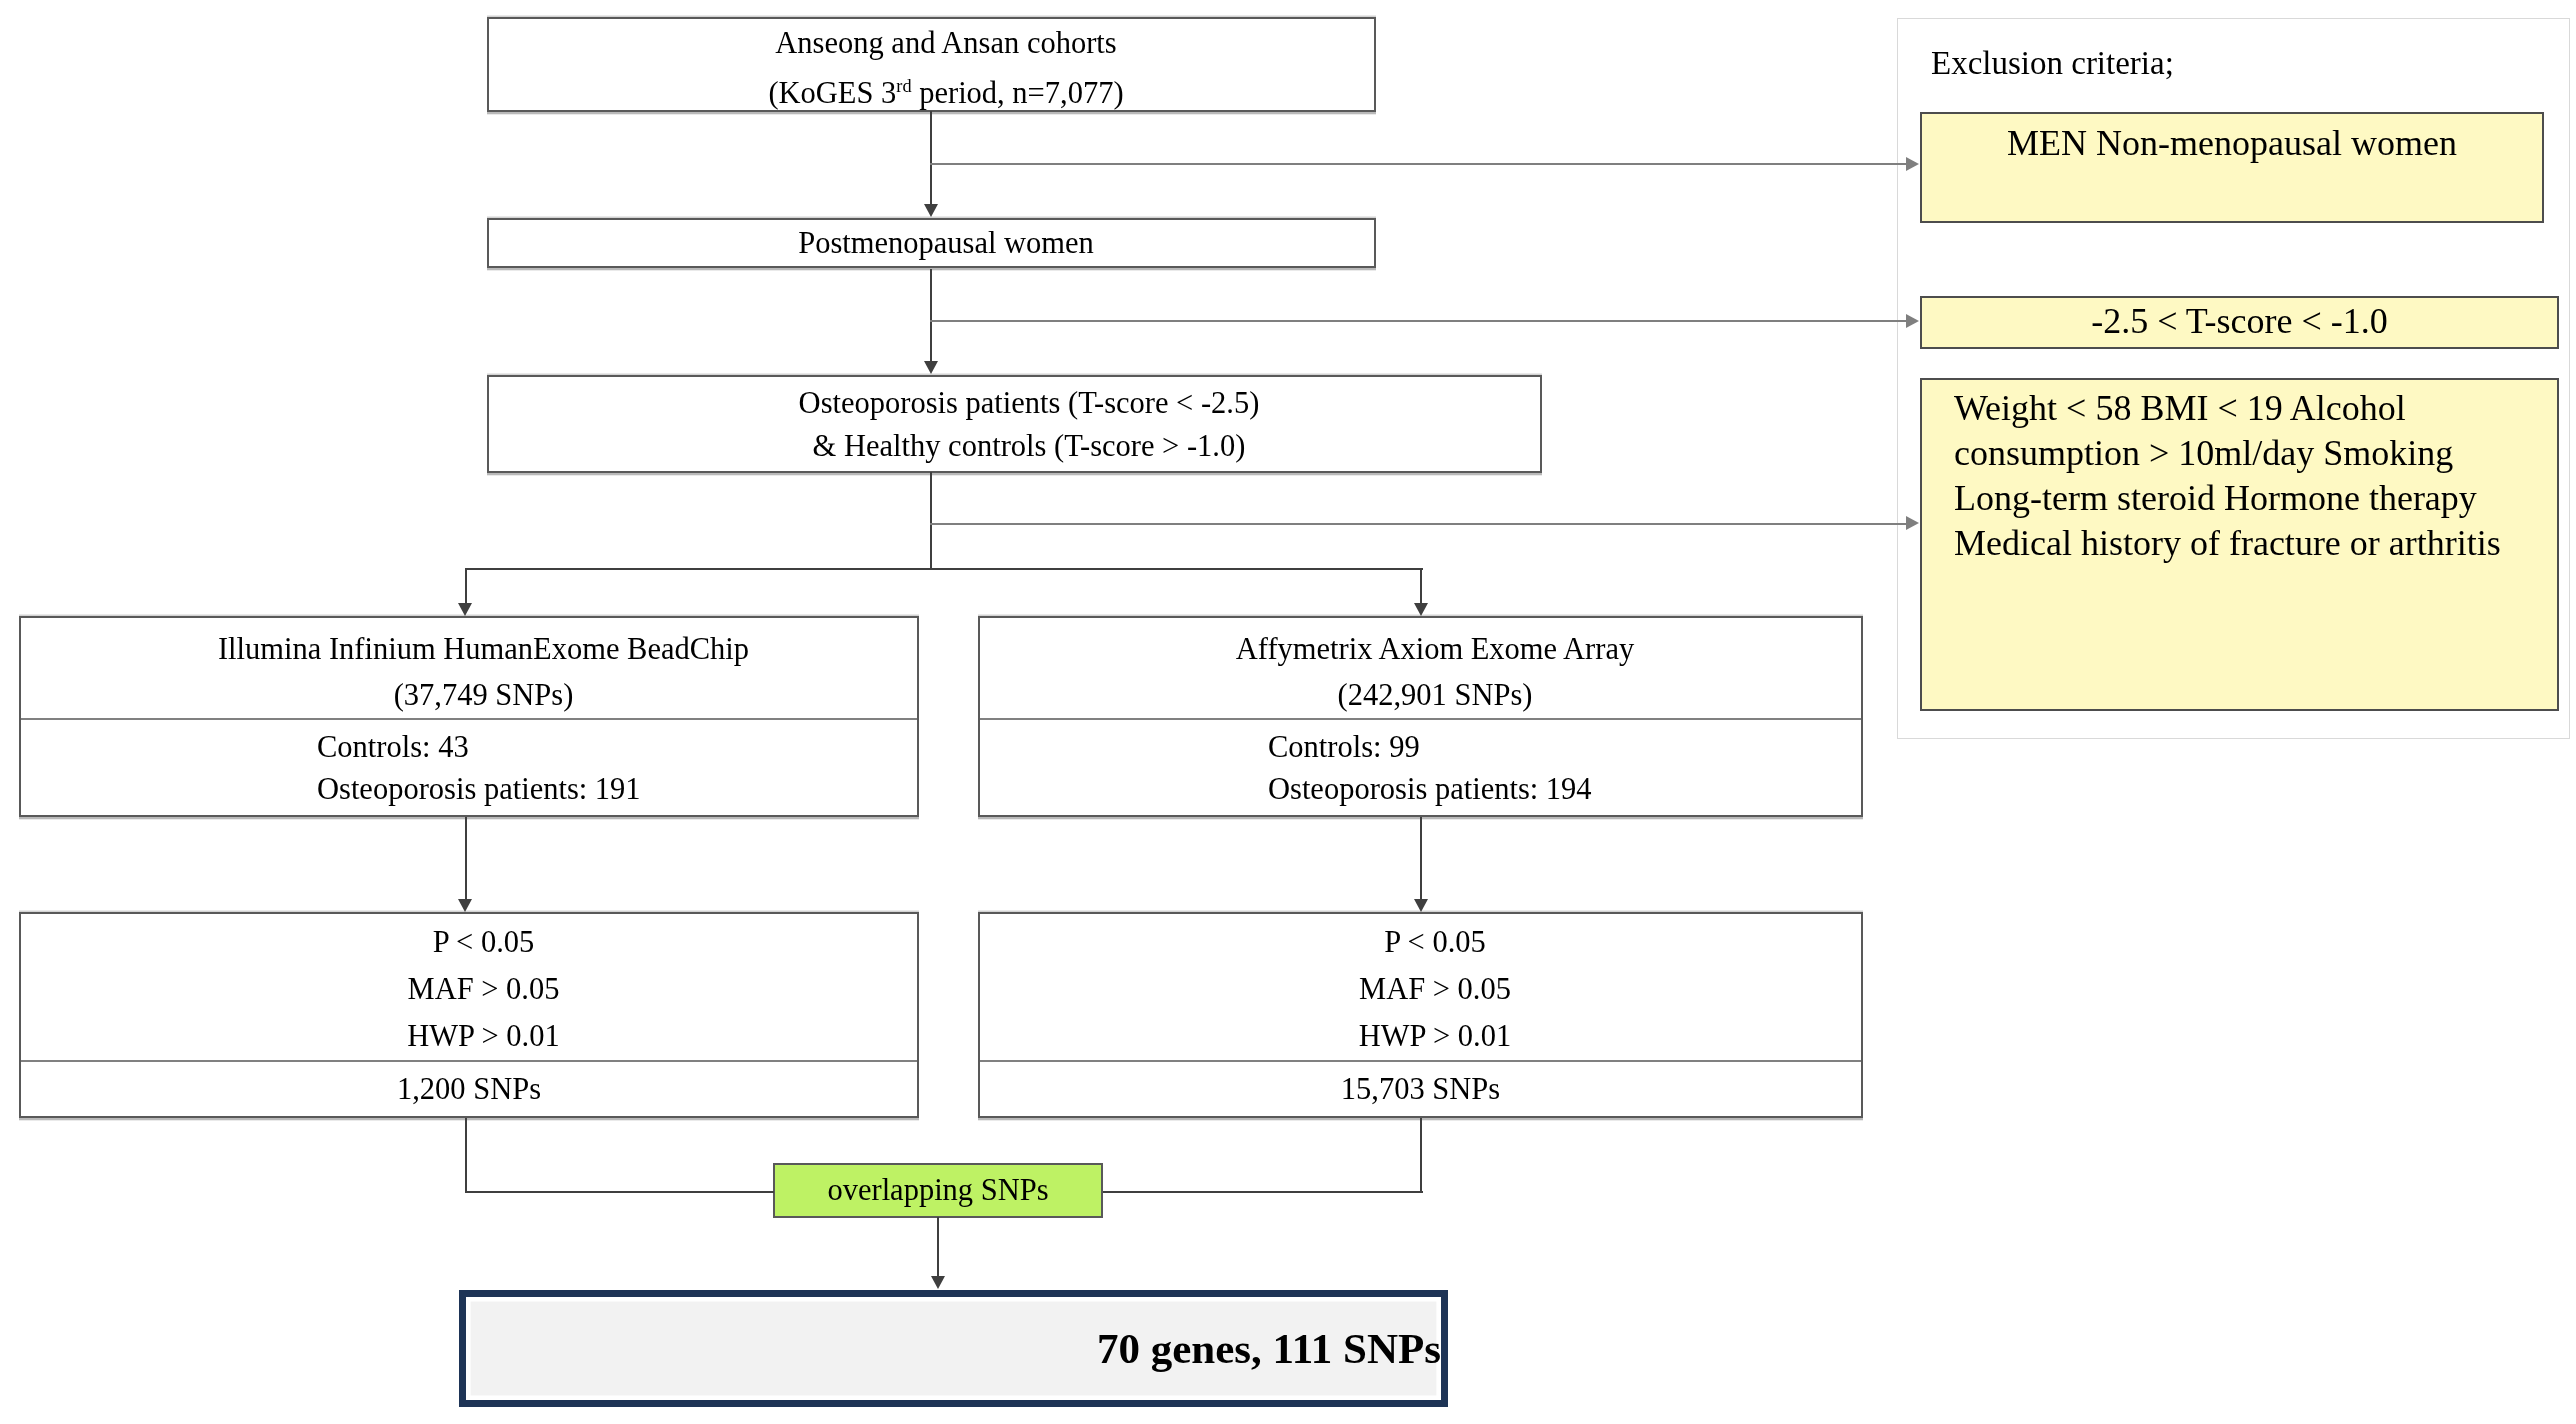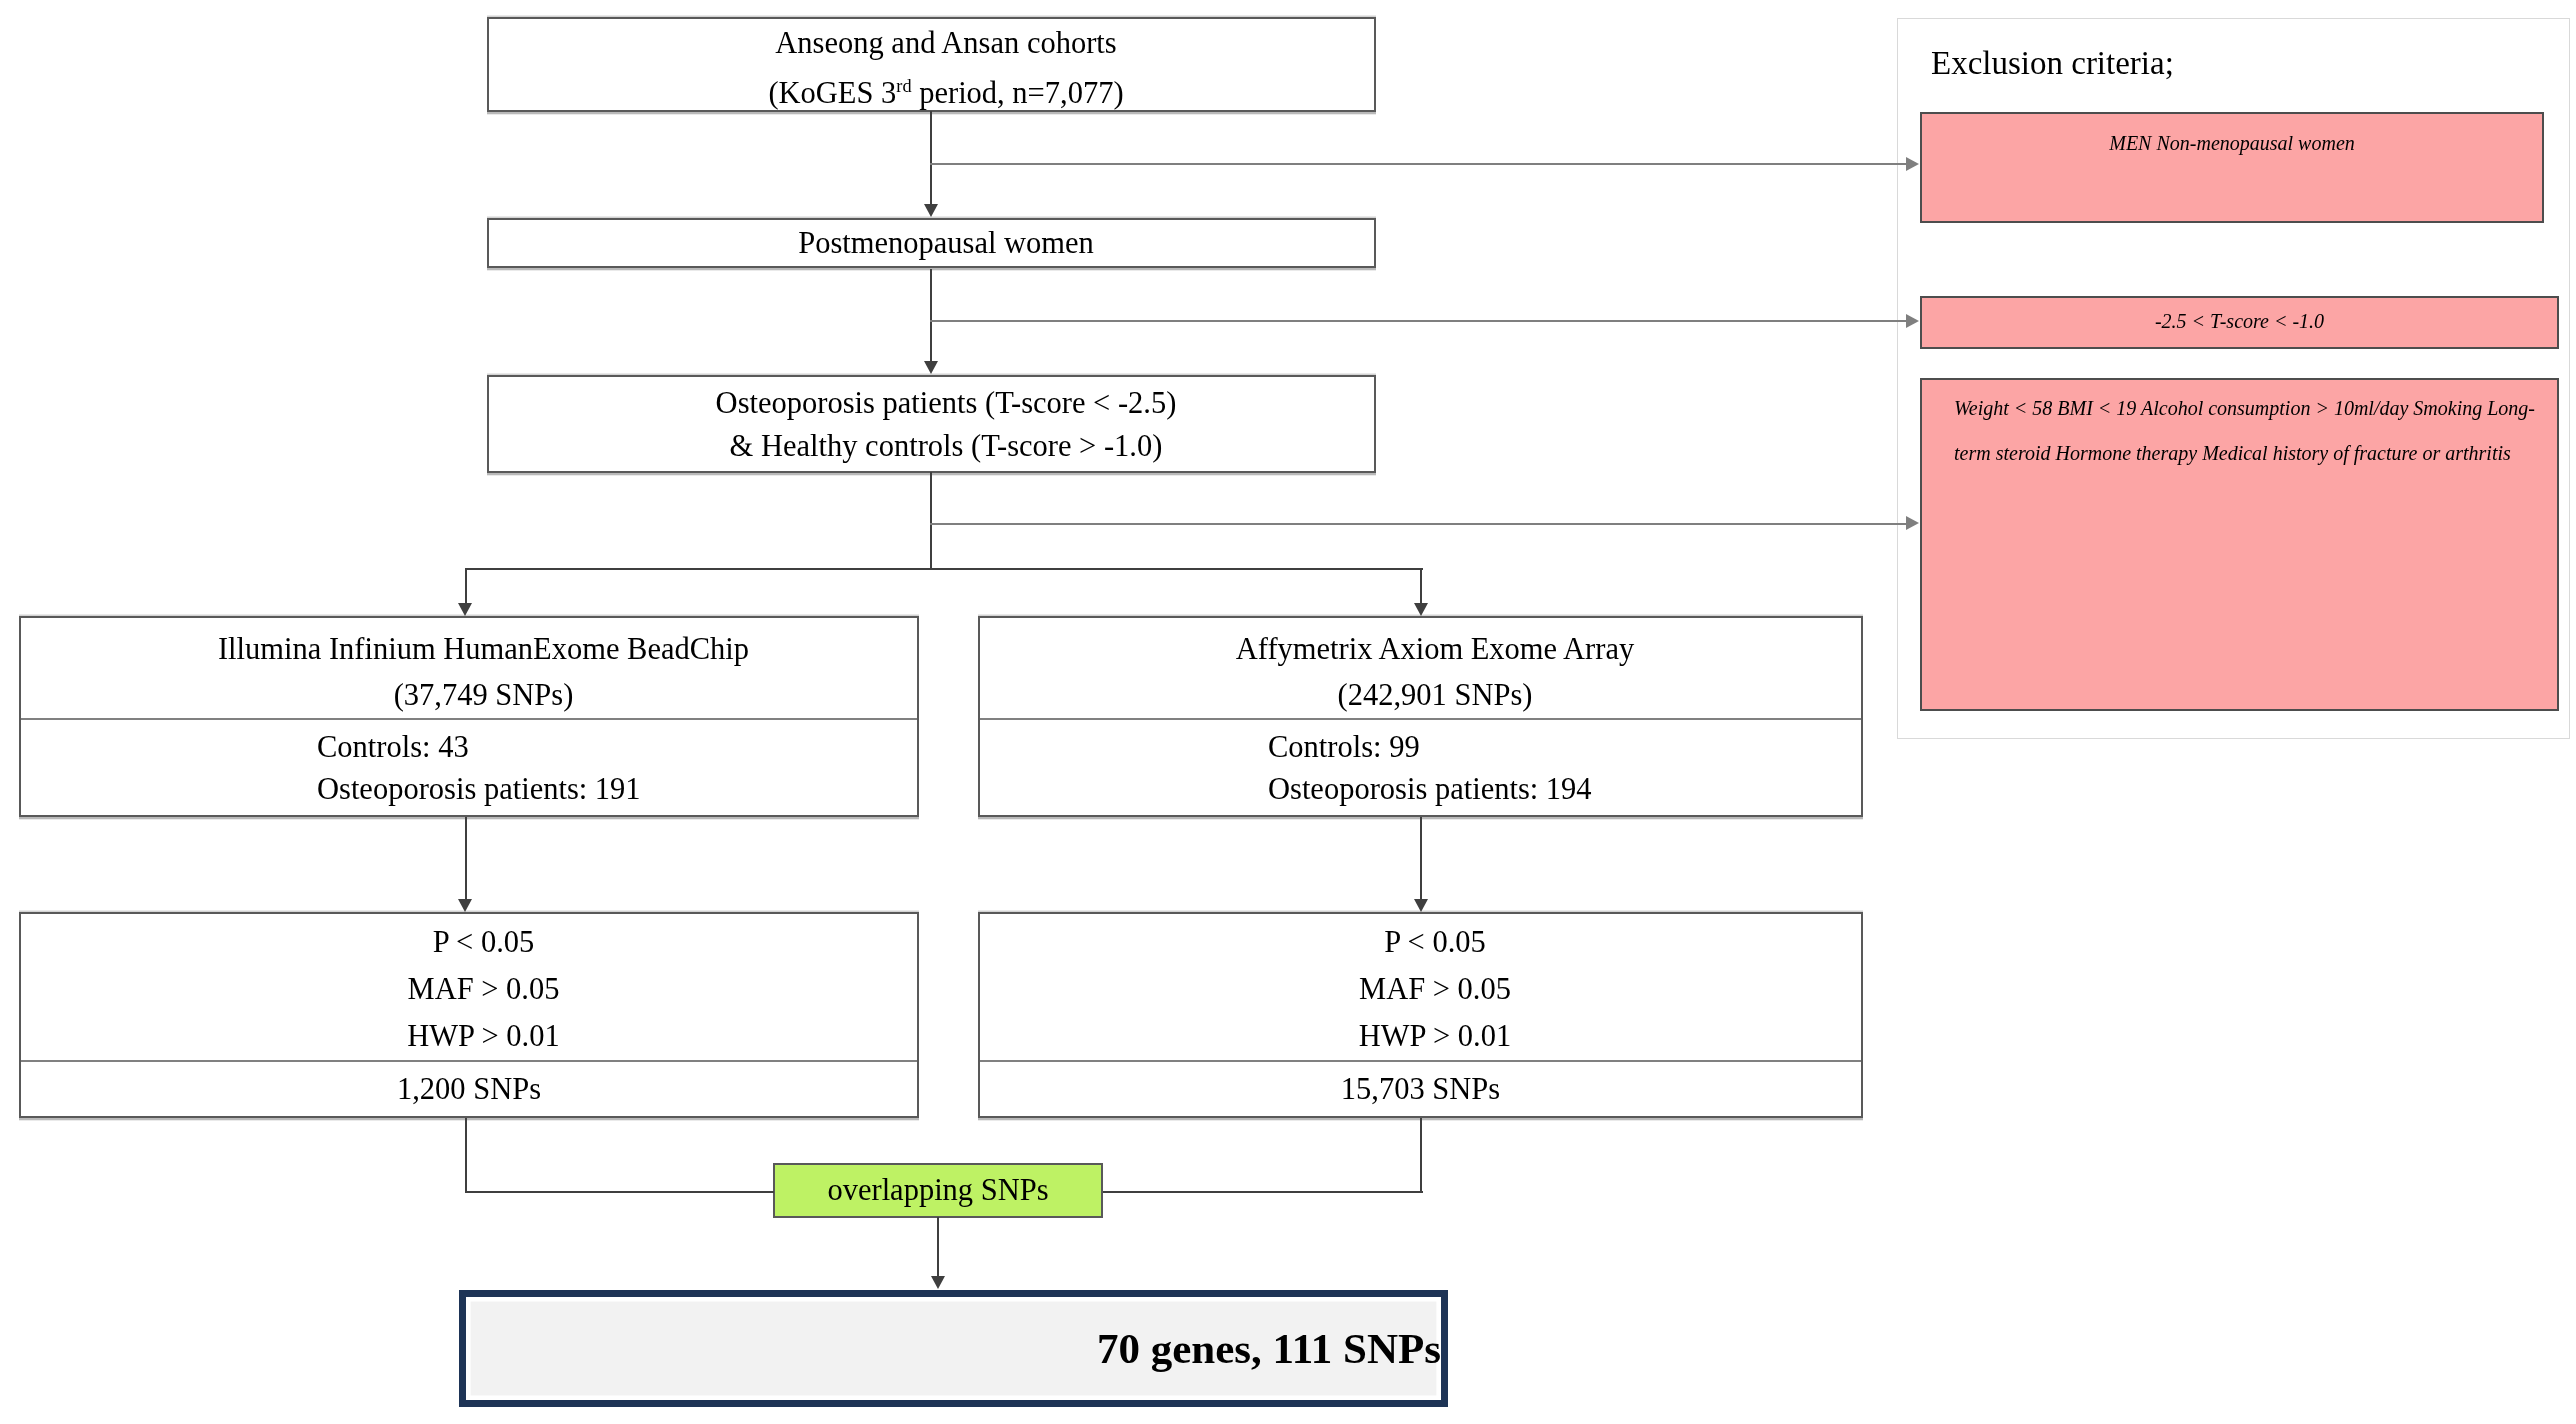--- a/index.html
+++ b/index.html
@@ -43,22 +43,22 @@
   .result{display:block;border-top:2.3px solid #808080;font-size:30.5px;line-height:55px;}
   #panel{
     position:absolute;left:1897px;top:17.5px;width:673px;height:721px;
     border:1.5px solid #d9d9d9;background:#ffffff;box-sizing:border-box;
   }
   #exclusion-header{
     position:absolute;left:1931px;top:44px;
     font-size:33px;line-height:38px;
   }
   .excl-box{
-    position:absolute;background:#fca5a5;border:2.3px solid #4d4d4d;
-    box-sizing:border-box;font-size:20px;font-style:italic;
+    position:absolute;background:#fef9c3;border:2.3px solid #4d4d4d;
+    box-sizing:border-box;font-size:36px;
   }
   #excl-box-1{left:1920px;top:112px;width:624px;height:111px;text-align:center;line-height:47px;padding-top:6.1px;}
   #excl-box-2{left:1920px;top:296px;width:639px;height:53px;text-align:center;line-height:47px;}
   #excl-box-3{left:1920px;top:378px;width:639px;height:333px;text-align:left;padding:6.1px 7.6px 0 32px;line-height:45px;}
   #final-box{
     position:absolute;left:459px;top:1290px;width:989px;height:117px;
     background:#f2f2f2;border:7.6px solid #1e3456;
     box-shadow:inset 0 0 0 4.6px #ffffff;
     box-sizing:border-box;
     display:flex;align-items:center;justify-content:flex-end;
@@ -78,21 +78,21 @@
 
   <div class="box shadowed flow-text" style="left:487px;top:17px;width:889px;height:95px;padding-top:3.1px;">
     <span class="ln">Anseong and Ansan cohorts</span>
     <span class="ln"><span>(KoGES 3</span><sup>rd</sup><span> period, n=7,077)</span></span>
   </div>
 
   <div class="box shadowed flow-text" style="left:487px;top:218px;width:889px;height:50px;">
     <span class="ln" style="line-height:46px;">Postmenopausal women</span>
   </div>
 
-  <div class="box shadowed flow-text" style="left:487px;top:375px;width:889px;height:98px;padding-top:4.6px;">
+  <div class="box shadowed flow-text" style="left:487px;top:375px;width:1055px;height:98px;padding-top:4.6px;">
     <span class="ln">Osteoporosis patients (T-score &lt; -2.5)</span>
     <span class="ln">&amp; Healthy controls (T-score &gt; -1.0)</span>
   </div>
 
   <div class="box shadowed split-box" style="left:19px;top:616px;width:900px;height:201px;">
     <span class="head">
       <span class="ln">Illumina Infinium HumanExome BeadChip</span>
       <span class="ln">(37,749 SNPs)</span>
     </span>
     <span class="tail" style="padding-left:267px;">

